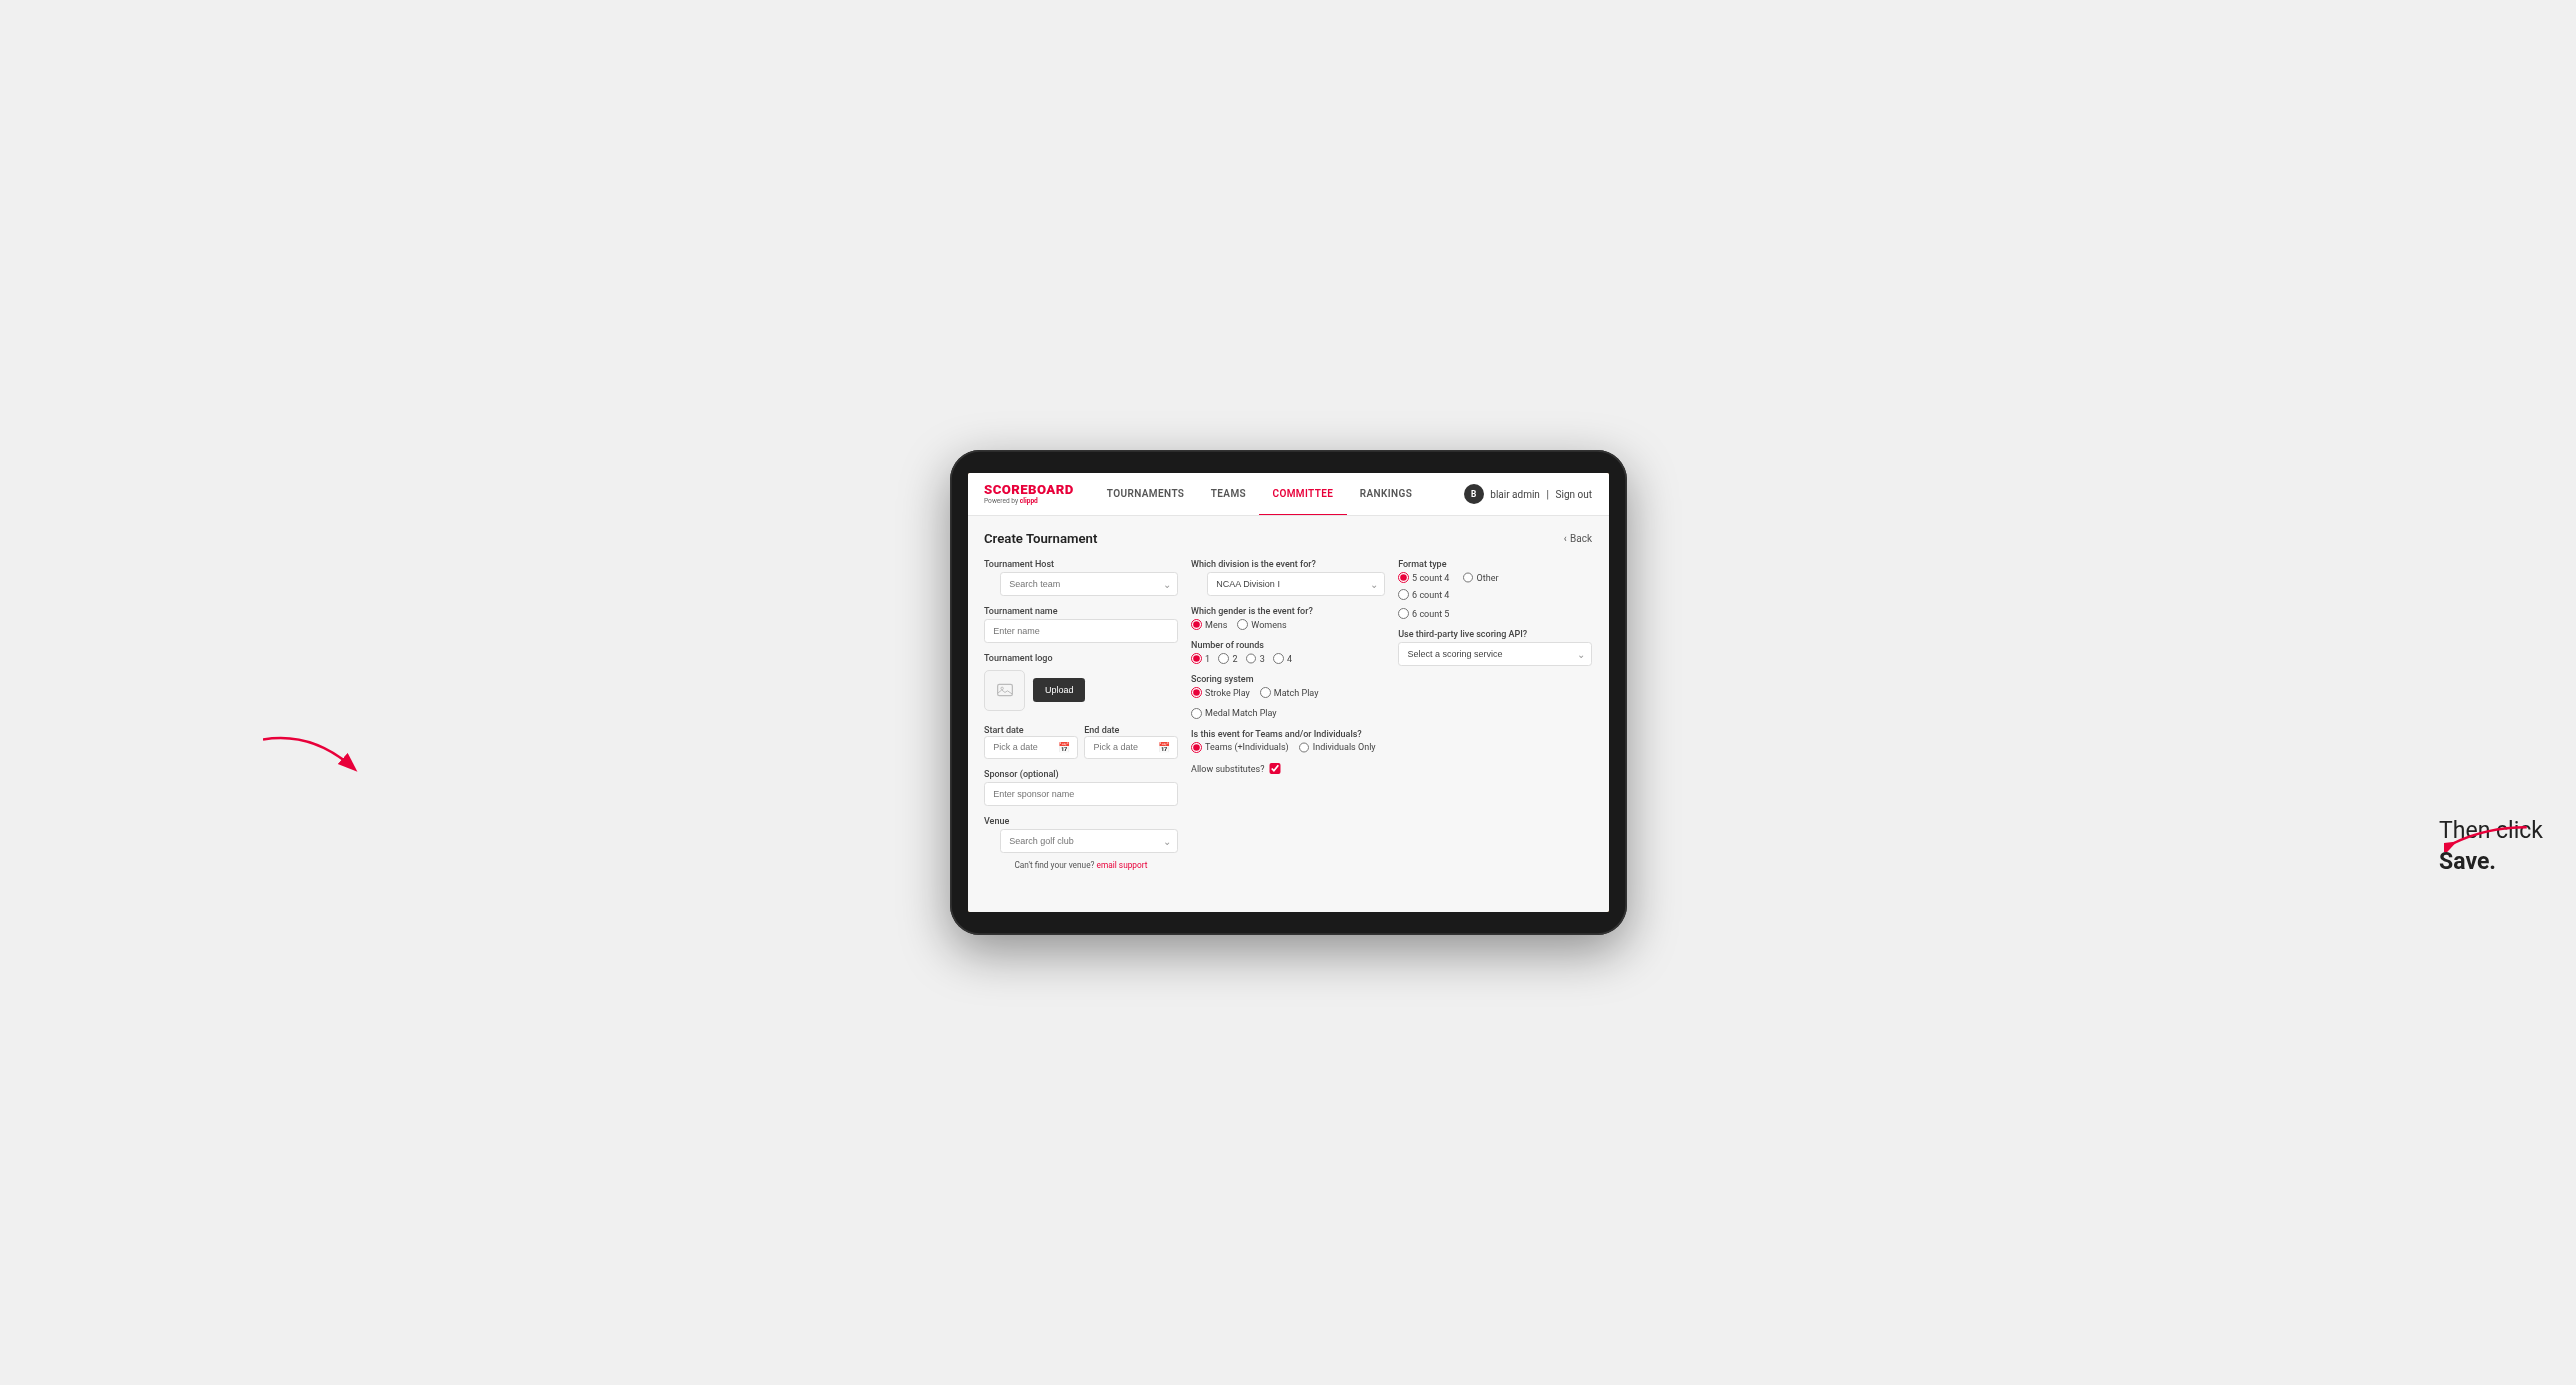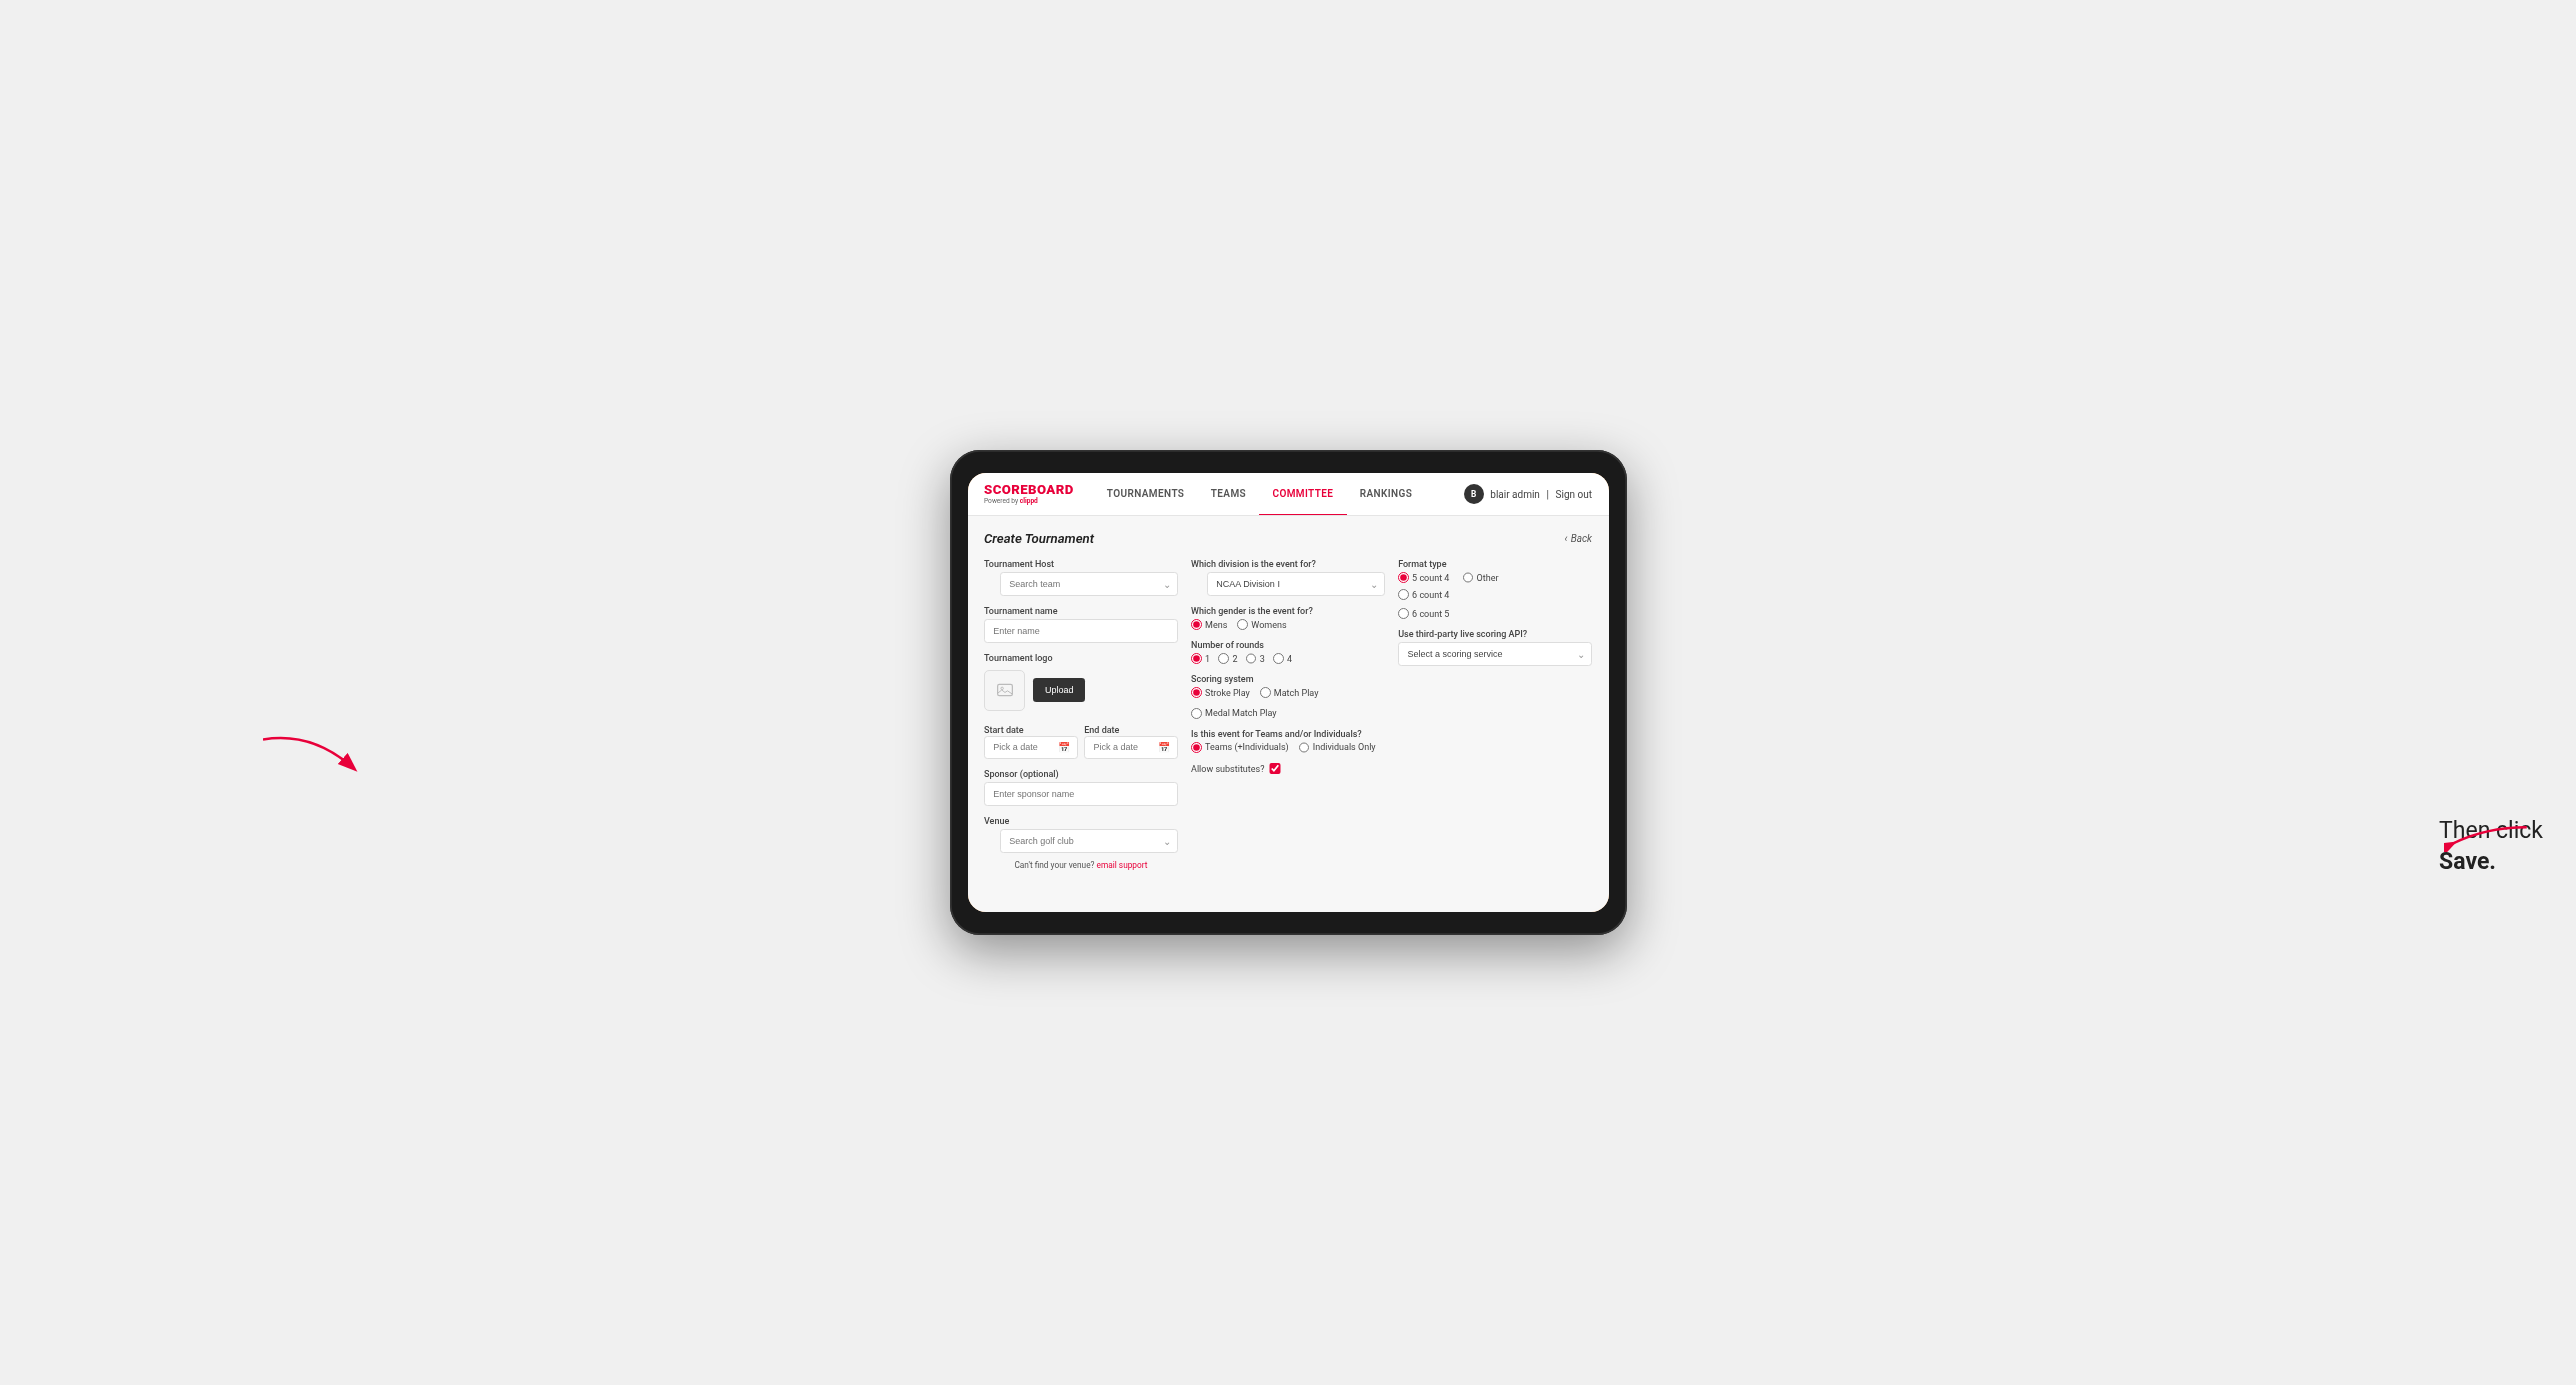--- a/index.html
+++ b/index.html
@@ -54,21 +54,21 @@
       width: 677px;
       background: #1a1a1a;
       border-radius: 30px;
       padding: 23px 18px;
       box-shadow: 0 16.5px 50px rgba(0,0,0,0.4), inset 0 0 0 1.7px #333;
       position: relative;
     }
 
     .tablet-screen {
       background: #fdba74;
-      border-radius: 18px;
+      border-radius: 2px;
       overflow: hidden;
       width: 100%;
     }
 
     
     .nav {
       display: flex;
       align-items: center;
       padding: 0 16.5px;
       border-bottom: 0.8px solid #e5e5e5;
@@ -155,21 +155,20 @@
       padding: 15px 16.5px;
       background: #f7f7f7;
       min-height: 396px;
     }
 
     .page-header {
       display: flex;
       justify-content: space-between;
       align-items: center;
       margin-bottom: 13.2px;
-      font-style: italic;
     }
 
     .page-title {
       font-size: 13.2px;
       font-weight: 600;
       color: #222;
     }
 
     .back-btn {
       font-size: 10px;

